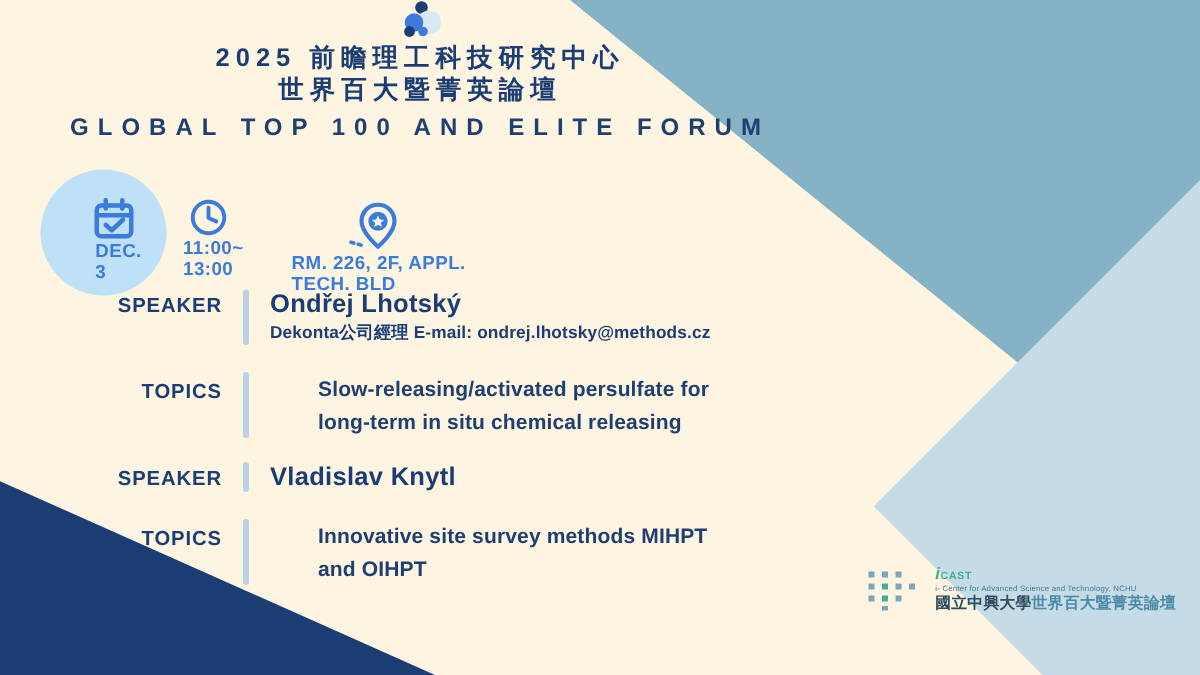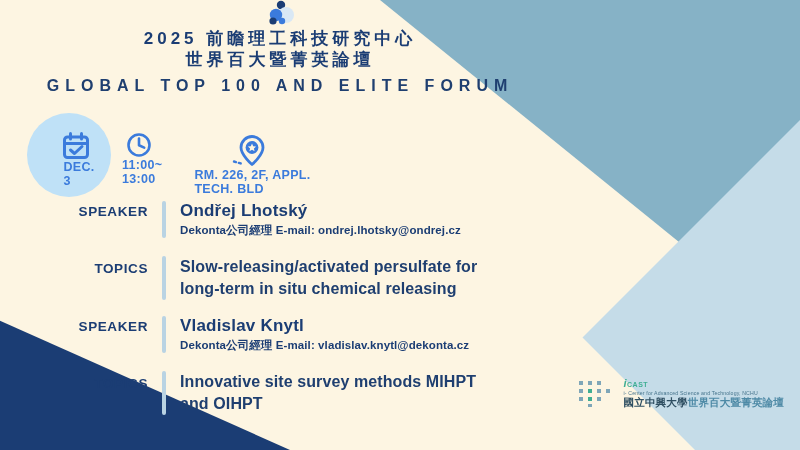--- a/index.html
+++ b/index.html
@@ -109,21 +109,21 @@
     line-height:14px;
     letter-spacing:.3px;
     white-space:nowrap;
   }
   .gap1{width:26px;}
   .gap2{width:32px;}
 
   
   .entries{
     position:absolute;
-    left:70px;top:201px;
+    left:70px;top:193px;
     width:560px;
     z-index:6;
   }
   .entry{
     display:flex;
     align-items:flex-start;
     margin-bottom:14px;
   }
   .entry-label{
     flex:0 0 92px;
@@ -155,24 +155,25 @@
   .speaker-sub{
     color:#1b3d74;
     font-size:11.5px;
     font-weight:bold;
     line-height:15px;
     margin-top:2px;
     letter-spacing:.1px;
   }
   .topic-text{
     color:#1f3f70;
-    font-size:16px;
+    font-size:14px;
     font-weight:bold;
     line-height:22px;
     letter-spacing:.1px;
+    margin-left:32px;
   }
   .entry.topics .entry-label{padding-top:5px;}
   .entry.topics{margin-bottom:16px;}
   .entry.speaker{margin-bottom:18px;}
 
   
   .brand{
     position:absolute;
     right:16px;bottom:42px;
     display:flex;
@@ -280,39 +281,38 @@
 
   </div>
 
   <div class="entries">
 
     <div class="entry speaker">
       <div class="entry-label">SPEAKER</div>
       <div class="entry-bar"></div>
       <div class="entry-body">
         <div class="speaker-name">Ondřej Lhotský</div>
-        <div class="speaker-sub">Dekonta公司經理 E-mail: ondrej.lhotsky@ondrej.cz</div>
+        <div class="speaker-sub">Dekonta公司經理 E-mail: ondrej.lhotsky@methods.cz</div>
       </div>
     </div>
 
     <div class="entry topics">
       <div class="entry-label">TOPICS</div>
       <div class="entry-bar"></div>
       <div class="entry-body">
         <div class="topic-text">Slow-releasing/activated persulfate for</div>
         <div class="topic-text">long-term in situ chemical releasing</div>
       </div>
     </div>
 
     <div class="entry speaker">
       <div class="entry-label">SPEAKER</div>
       <div class="entry-bar"></div>
       <div class="entry-body">
         <div class="speaker-name">Vladislav Knytl</div>
-        <div class="speaker-sub">Dekonta公司經理 E-mail: vladislav.knytl@dekonta.cz</div>
       </div>
     </div>
 
     <div class="entry topics">
       <div class="entry-label">TOPICS</div>
       <div class="entry-bar"></div>
       <div class="entry-body">
         <div class="topic-text">Innovative site survey methods MIHPT</div>
         <div class="topic-text">and OIHPT</div>
       </div>

